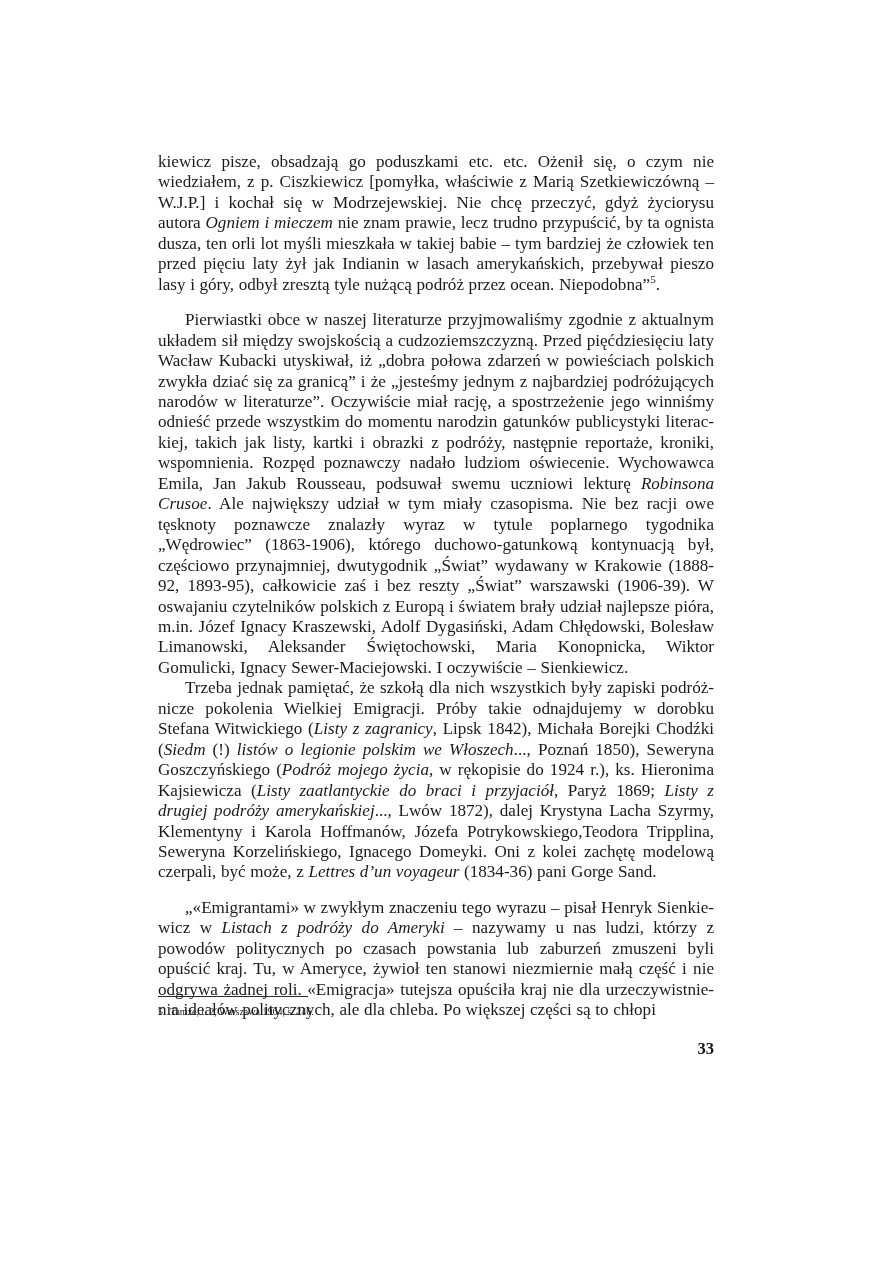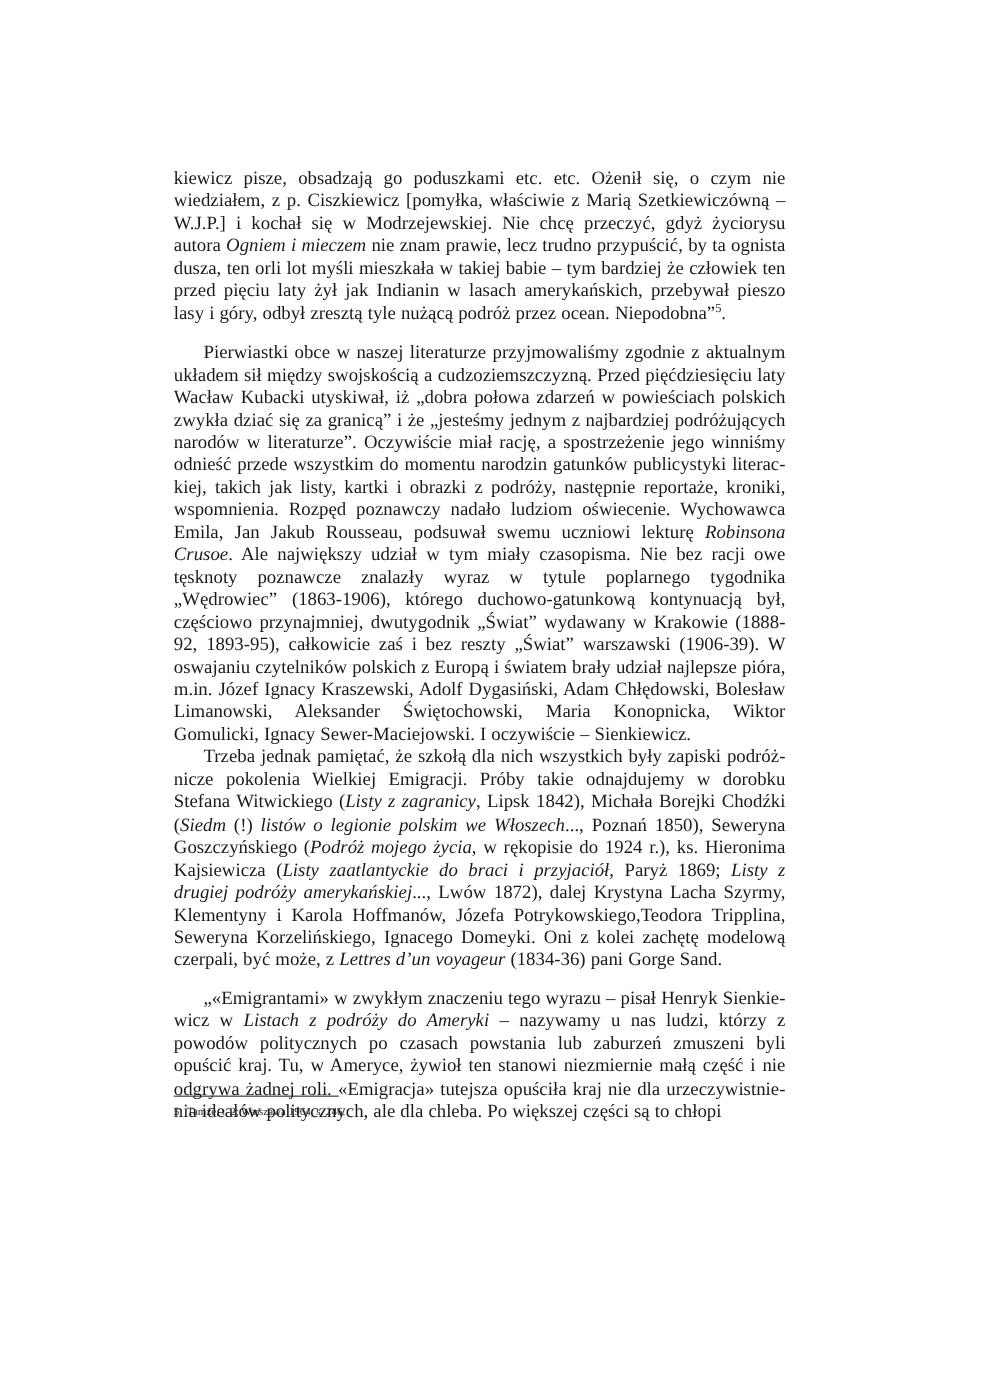--- a/index.html
+++ b/index.html
@@ -115,14 +115,15 @@
     <p class="para indent gap-before"><span>„«Emigrantami» w zwykłym znaczeniu tego wyrazu – pisał Henryk Sienkie­wicz w </span><i>Listach z podróży do Ameryki</i><span> – nazywamy u nas ludzi, którzy z powodów politycznych po czasach powstania lub zaburzeń zmuszeni byli opuścić kraj. Tu, w Ameryce, żywioł ten stanowi niezmiernie małą część i nie odgrywa żadnej roli. «Emigracja» tutejsza opuściła kraj nie dla urzeczywistnie­nia ideałów politycznych, ale dla chleba. Po większej części są to chłopi</span></p>
   </div>
 
   <div class="footnote-zone">
     <div class="footnote-rule"></div>
     <p class="footnote">
       <span class="fn-num">5</span><span>Tamże, t. 2, Warszawa 1964, s. 246.</span>
     </p>
   </div>
 
+  <div class="folio">33</div>
 
 </div>
 
 </body></html>

